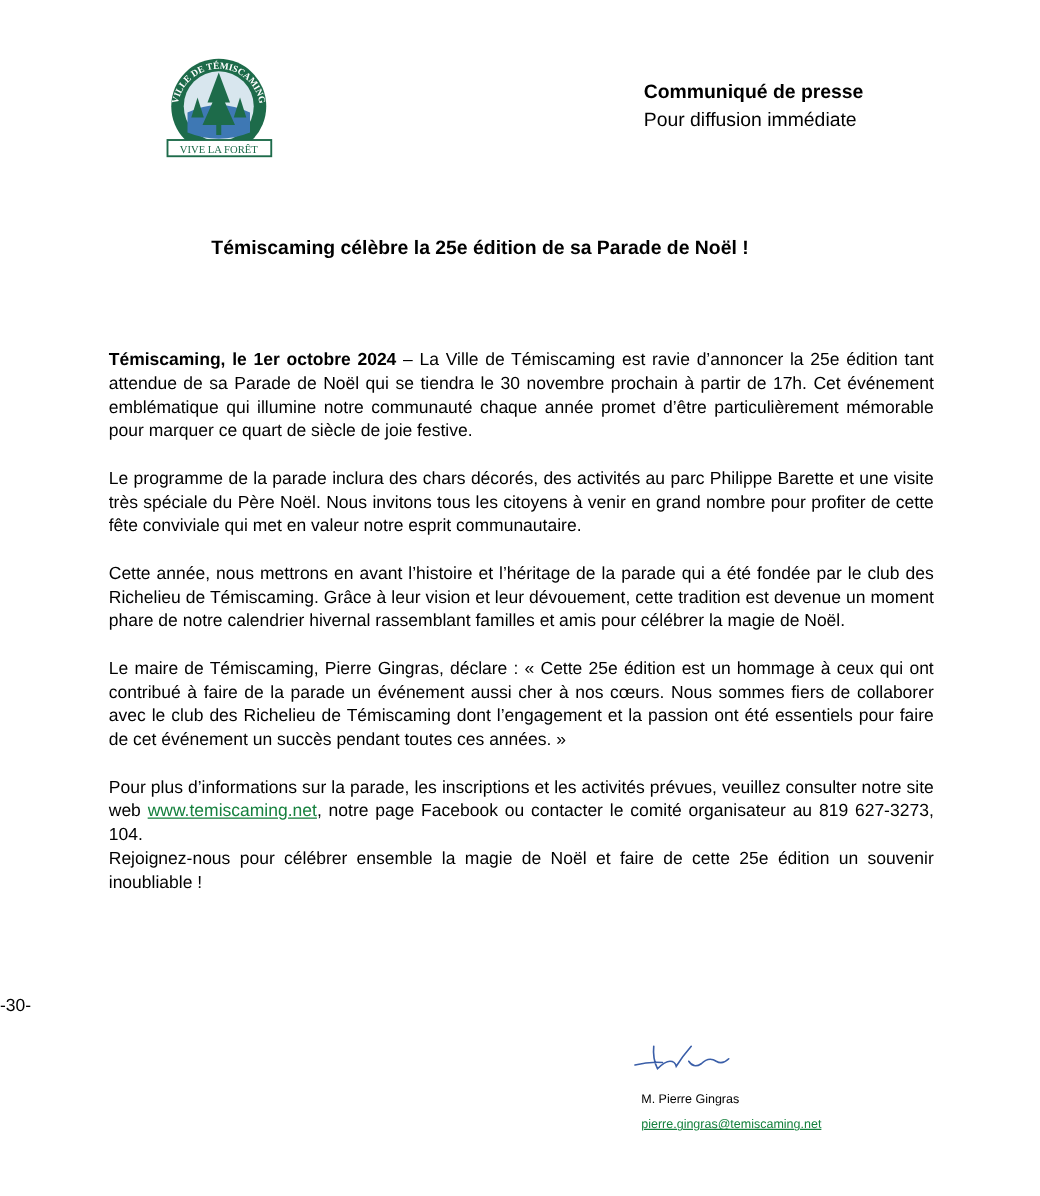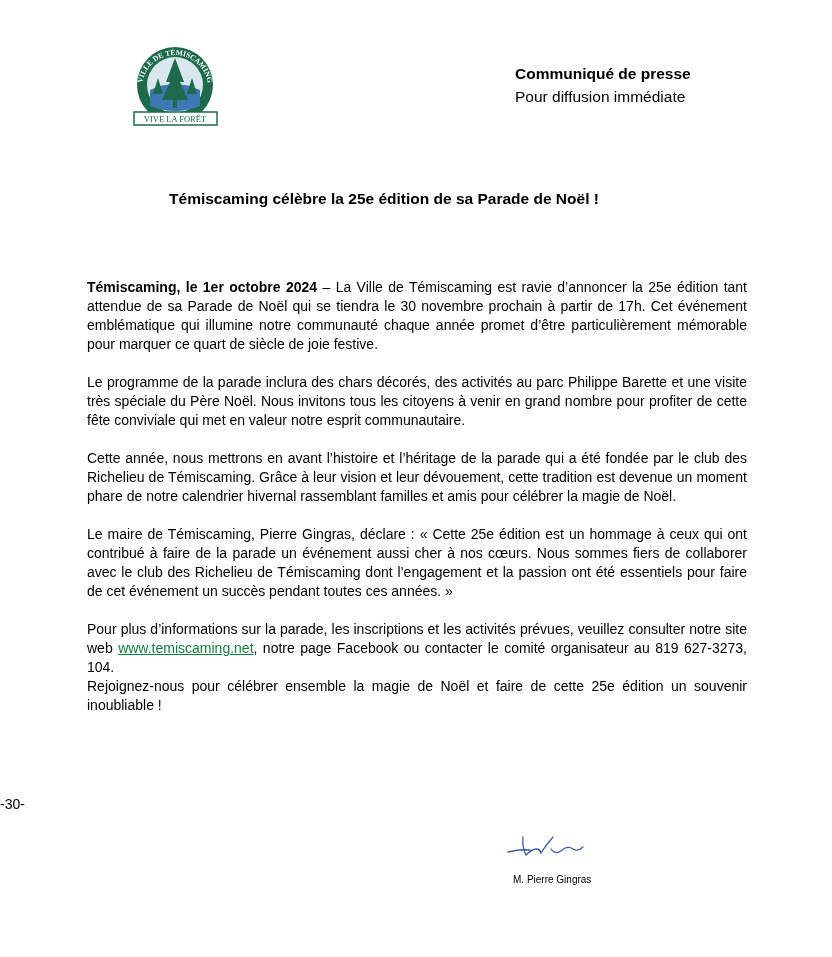--- a/index.html
+++ b/index.html
@@ -59,13 +59,14 @@
 <div class="thirty">-30-</div>
 
 <div class="signature">
   <svg width="100" height="40" viewBox="0 0 100 40">
     <path d="M3,27 Q15,24 25,25 M18,12 Q17,22 21,30 Q27,24 31,24 Q35,24 36,28 Q41,20 48,12 M46,24 Q50,30 56,26 Q62,20 68,24 Q73,27 78,22" fill="none" stroke="#3a5ea8" stroke-width="1.3" stroke-linecap="round"></path>
   </svg>
 </div>
 
 <div class="sig-block">
   <div>M. Pierre Gingras</div>
+  <a class="link">pierre.gingras@temiscaming.net</a>
 </div>
 
 </body></html>

